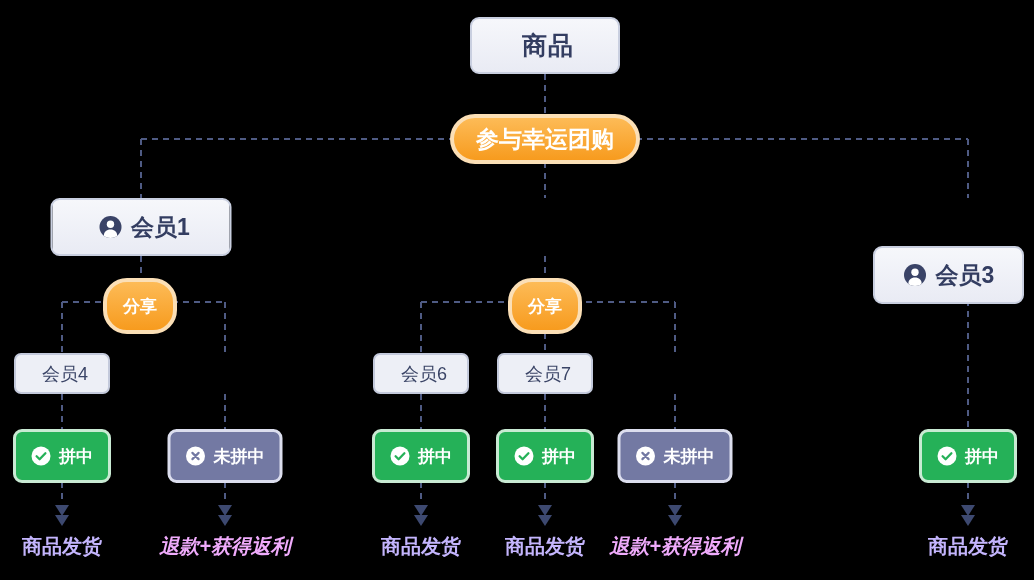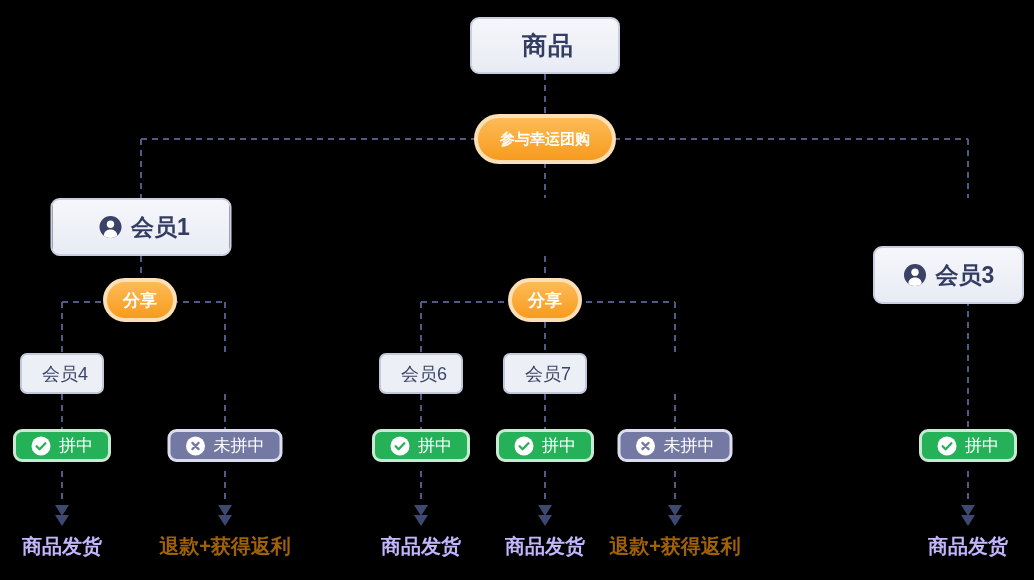--- a/index.html
+++ b/index.html
@@ -15,42 +15,42 @@
   .cx{transform:translateX(-50%);padding-left:6px;}
 
   .box-lg{
     width:181px;height:58px;border-radius:9px;
     background:linear-gradient(180deg,#f6f7fb 0%,#e9ebf4 100%);
     border:2px solid #c9cfe0;
     color:#333d61;font-size:23px;font-weight:600;gap:9px;white-space:nowrap;
   }
   .box-product{width:150px;height:57px;font-size:25px;font-weight:700;letter-spacing:1px;}
   .box-sm{
-    width:84px;height:41px;border-radius:7px;
+    width:96px;height:41px;border-radius:7px;
     background:#edeff6;border:2px solid #c3c9db;
     color:#3a4466;font-size:18px;font-weight:500;white-space:nowrap;
   }
   .pill{
     background:linear-gradient(180deg,#fdbb57 0%,#f79b1e 100%);
     border:4px solid #fbdfb6;color:#fff;font-weight:700;white-space:nowrap;
   }
-  .pill-join{height:50px;padding:0 22px;border-radius:25px;font-size:15px;}
-  .pill-share{height:44px;padding:0 16px;border-radius:24px;font-size:17px;}
+  .pill-join{height:50px;padding:0 22px;border-radius:25px;font-size:23px;}
+  .pill-share{height:56px;padding:0 16px;border-radius:24px;font-size:17px;}
   .badge{
-    height:33px;padding:0 15px;border-radius:9px;gap:8px;
-    color:#fff;font-size:17px;font-weight:400;white-space:nowrap;
+    height:54px;padding:0 15px;border-radius:9px;gap:8px;
+    color:#fff;font-size:17px;font-weight:700;white-space:nowrap;
   }
   .badge.win{background:#25b158;border:3px solid #c8ead3;}
   .badge.lose{background:#7379a3;border:3px solid #dcdeee;}
   .outcome{
     position:absolute;transform:translateX(-50%);
     font-size:20px;font-weight:700;white-space:nowrap;
   }
   .outcome.ship{color:#c4b5fd;}
-  .outcome.refund{color:#a16207;}
+  .outcome.refund{color:#f0abfc;font-style:italic;}
   .icon{display:flex;align-items:center;justify-content:center;}
 </style>
 </head>
 <body>
 
 <div id="canvas">
 
   <svg class="wires" width="1034" height="580" viewBox="0 0 1034 580">
 
     <path class="dash" d="M545 74 V198"></path>

